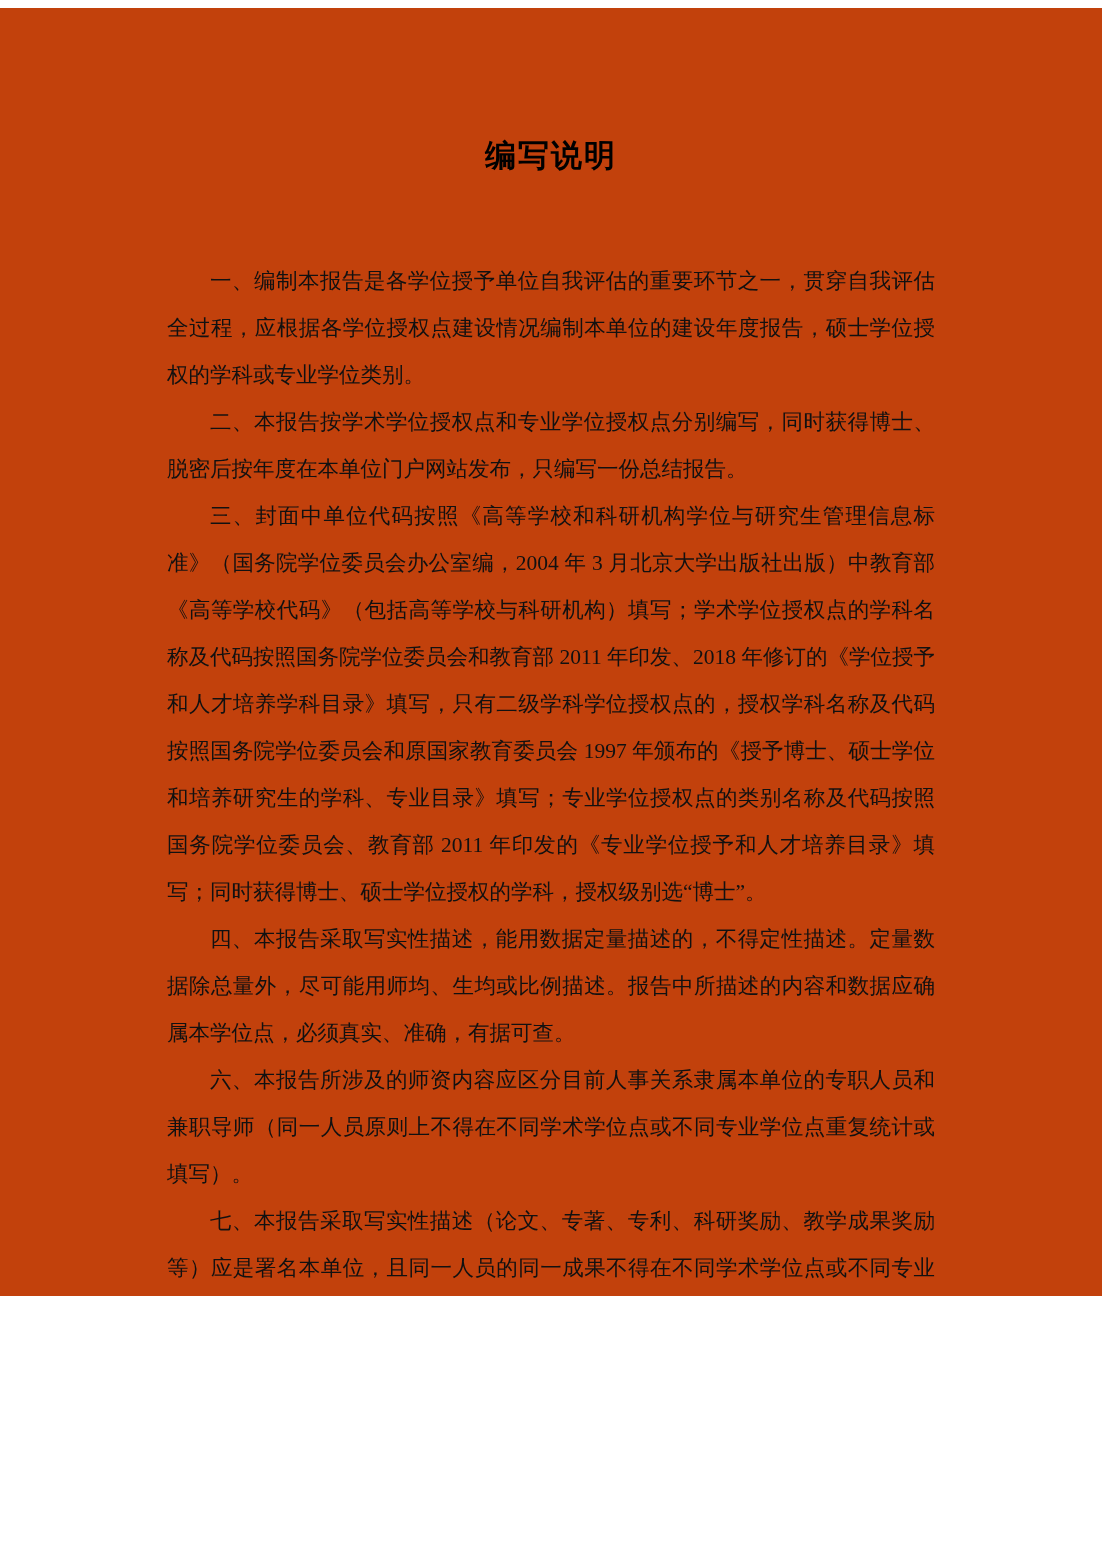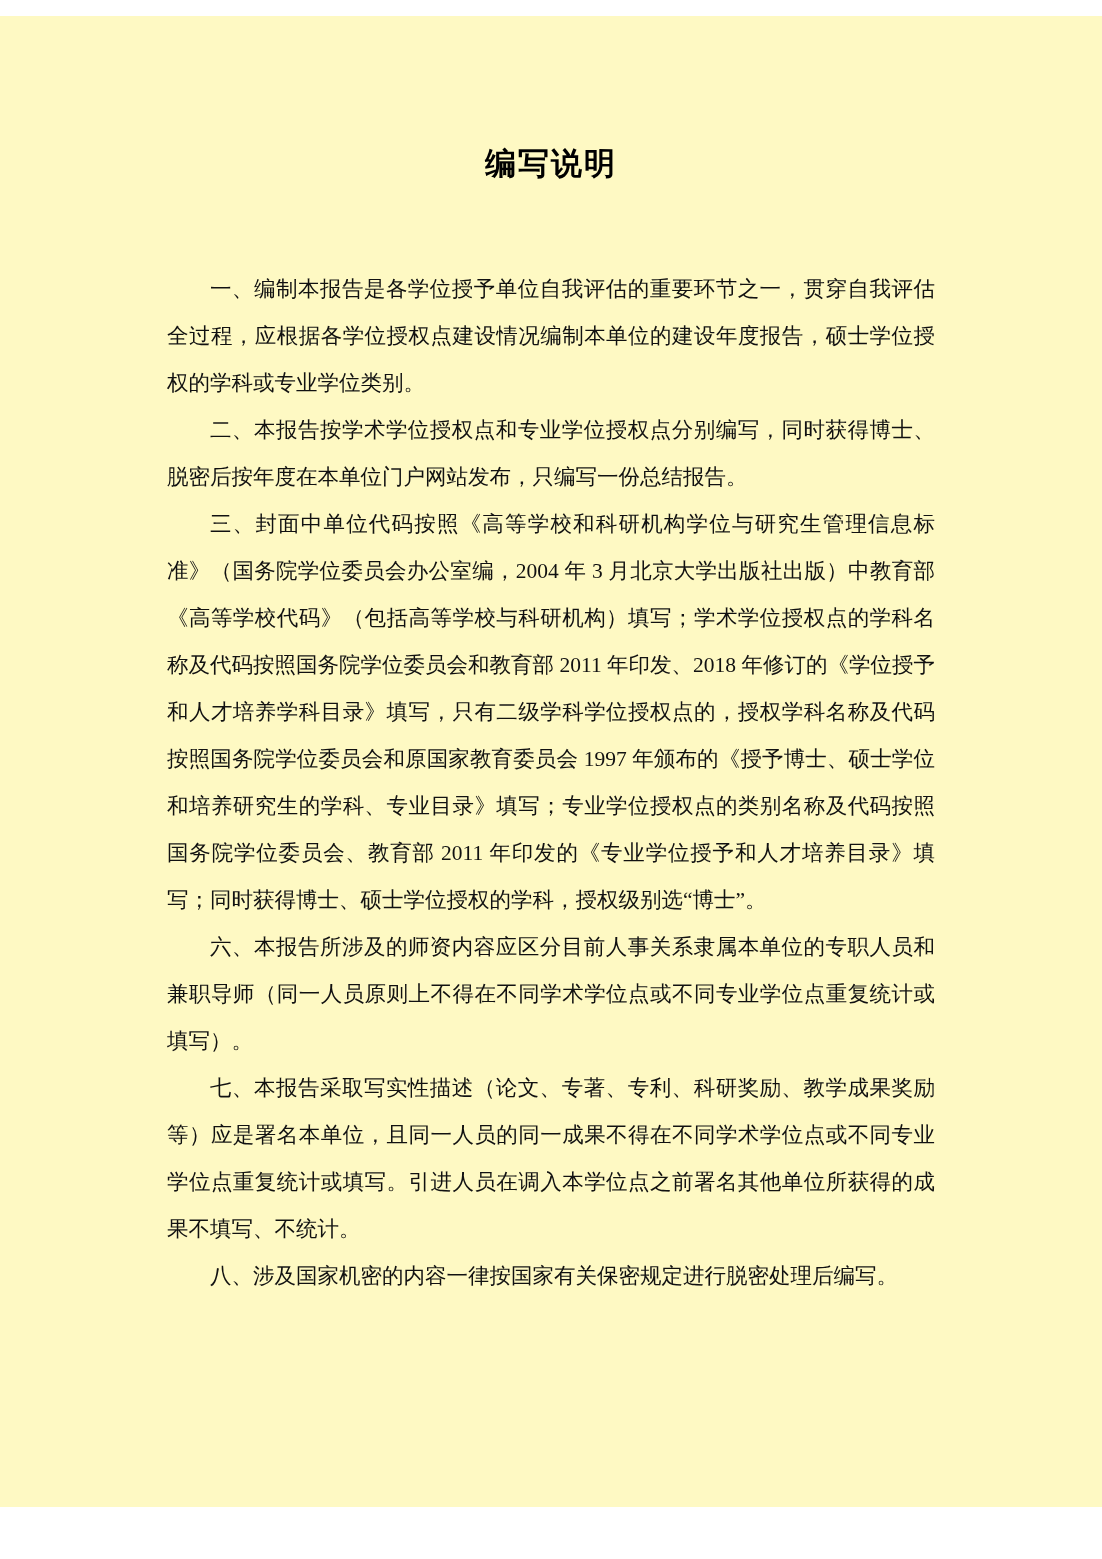--- a/index.html
+++ b/index.html
@@ -3,23 +3,23 @@
 <meta charset="utf-8">
 <style>
   html, body {
     margin: 0;
     padding: 0;
     background: #ffffff;
   }
   .page {
     position: relative;
     width: 1102px;
-    height: 1491px;
-    margin: 16px auto;
-    background: #fef9c3;
+    height: 1288px;
+    margin: 8px auto;
+    background: #c2410c;
     color: #111111;
     font-family: "Liberation Serif", "DejaVu Serif", serif;
     box-sizing: border-box;
     overflow: hidden;
   }
   .doc-title {
     margin: 0;
     padding-top: 128px;
     text-align: center;
     font-size: 31px;
@@ -49,20 +49,21 @@
   <h1 class="doc-title">编写说明</h1>
 
   <div class="doc-body">
 
       <p class="para">一、编制本报告是各学位授予单位自我评估的重要环节之一，贯穿自我评估全过程，应根据各学位授权点建设情况编制本单位的建设年度报告，硕士学位授权的学科或专业学位类别。</p>
 
       <p class="para">二、本报告按学术学位授权点和专业学位授权点分别编写，同时获得博士、脱密后按年度在本单位门户网站发布，只编写一份总结报告。</p>
 
       <p class="para">三、封面中单位代码按照《高等学校和科研机构学位与研究生管理信息标准》（国务院学位委员会办公室编，2004 年 3 月北京大学出版社出版）中教育部《高等学校代码》（包括高等学校与科研机构）填写；学术学位授权点的学科名称及代码按照国务院学位委员会和教育部 2011 年印发、2018 年修订的《学位授予和人才培养学科目录》填写，只有二级学科学位授权点的，授权学科名称及代码按照国务院学位委员会和原国家教育委员会 1997 年颁布的《授予博士、硕士学位和培养研究生的学科、专业目录》填写；专业学位授权点的类别名称及代码按照国务院学位委员会、教育部 2011 年印发的《专业学位授予和人才培养目录》填写；同时获得博士、硕士学位授权的学科，授权级别选“博士”。</p>
 
+      <p class="para">四、本报告采取写实性描述，能用数据定量描述的，不得定性描述。定量数据除总量外，尽可能用师均、生均或比例描述。报告中所描述的内容和数据应确属本学位点，必须真实、准确，有据可查。</p>
 
 
       <p class="para">六、本报告所涉及的师资内容应区分目前人事关系隶属本单位的专职人员和兼职导师（同一人员原则上不得在不同学术学位点或不同专业学位点重复统计或填写）。</p>
 
       <p class="para">七、本报告采取写实性描述（论文、专著、专利、科研奖励、教学成果奖励等）应是署名本单位，且同一人员的同一成果不得在不同学术学位点或不同专业学位点重复统计或填写。引进人员在调入本学位点之前署名其他单位所获得的成果不填写、不统计。</p>
 
       <p class="para">八、涉及国家机密的内容一律按国家有关保密规定进行脱密处理后编写。</p>
 
     </div>
 </div>

